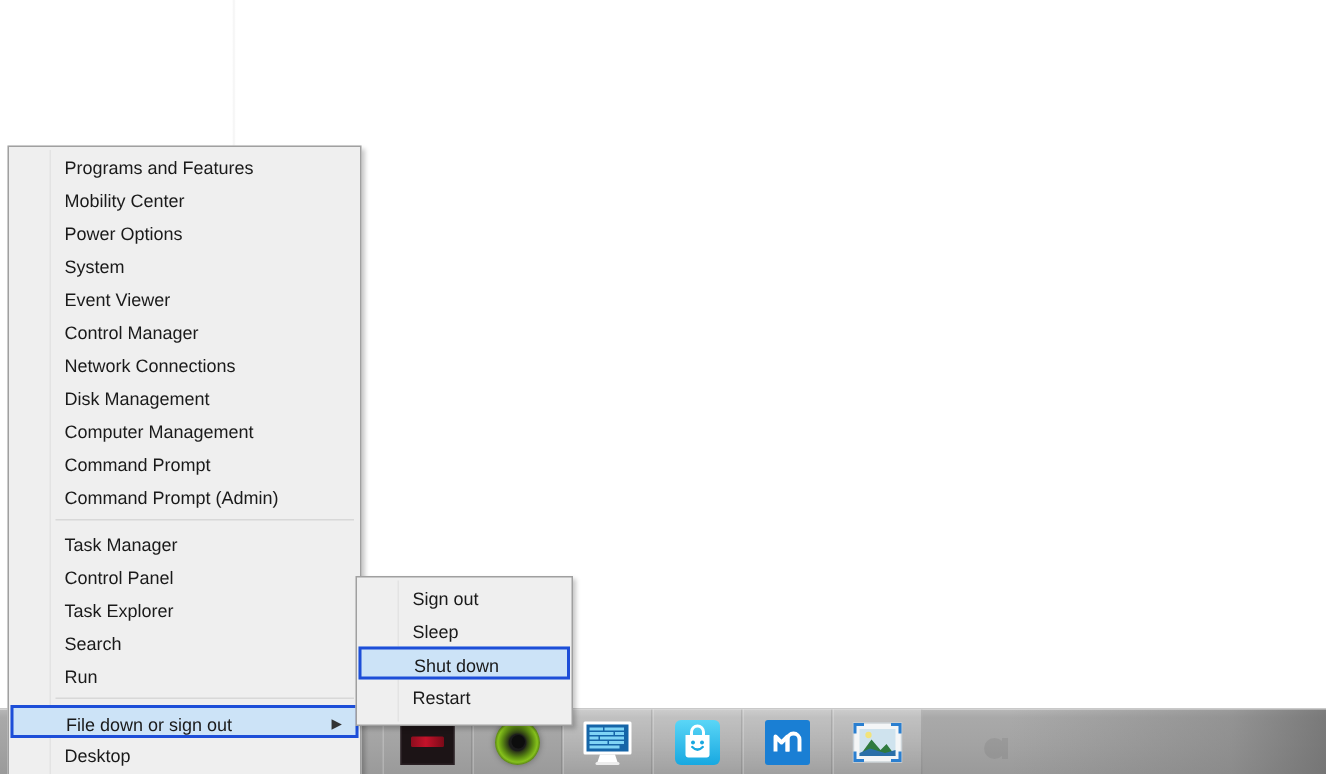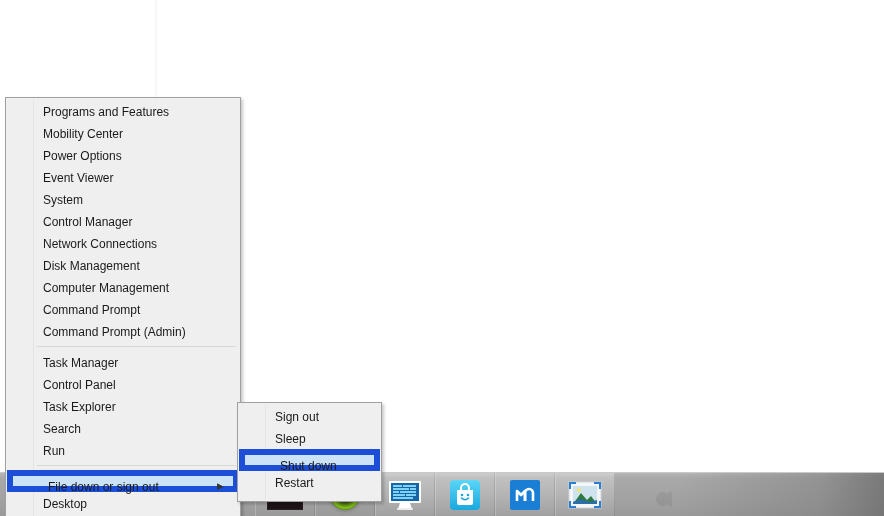--- a/index.html
+++ b/index.html
@@ -151,39 +151,39 @@
   }
 
   #main-menu {
     left: 5px;
     top: 97px;
     width: 236px;
     height: 424px;
   }
   #sub-menu {
     left: 237px;
-    top: 402px;
+    top: 384px;
     width: 145px;
     height: 100px;
   }
 
   .mi {
     position: relative;
     height: 22px;
     line-height: 22px;
     padding-left: 35px;
     padding-right: 22px;
     white-space: nowrap;
     box-sizing: border-box;
     border: 1px solid transparent;
     margin: 0 1px;
   }
   .mi.selected {
     background: #cce3f7;
-    border: 6px solid #1d4ed8;
+    border: 2px solid #1d4ed8;
   }
   .mi .arrow {
     position: absolute;
     right: 9px;
     top: 0;
     height: 22px;
     line-height: 21px;
     font-size: 9px;
     color: #333;
   }
@@ -282,22 +282,22 @@
 
   <div id="taskbar-right-fade"></div>
 </div>
 
 <div class="winx-menu" id="main-menu">
   <div class="gutter"></div>
 
   <div class="mi"><span>Programs and Features</span></div>
   <div class="mi"><span>Mobility Center</span></div>
   <div class="mi"><span>Power Options</span></div>
+  <div class="mi"><span>System</span></div>
   <div class="mi"><span>Event Viewer</span></div>
-  <div class="mi"><span>System</span></div>
   <div class="mi"><span>Control Manager</span></div>
   <div class="mi"><span>Network Connections</span></div>
   <div class="mi"><span>Disk Management</span></div>
   <div class="mi"><span>Computer Management</span></div>
   <div class="mi"><span>Command Prompt</span></div>
   <div class="mi"><span>Command Prompt (Admin)</span></div>
 
   <div class="sep"></div>
 
   <div class="mi"><span>Task Manager</span></div>

